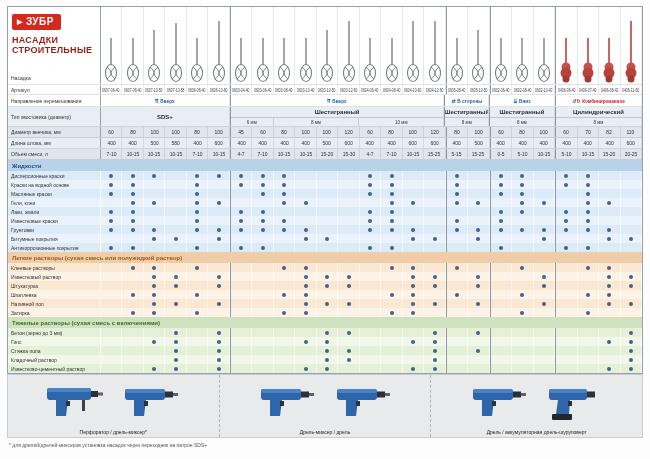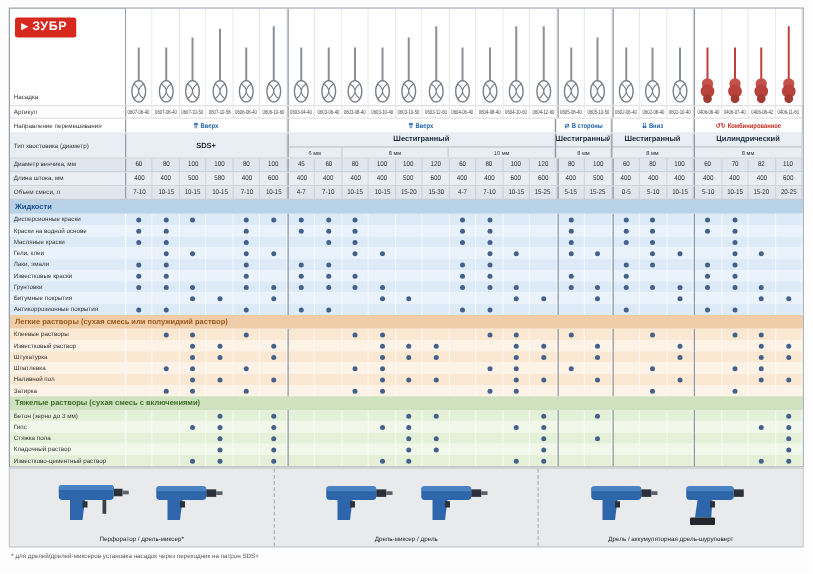--- a/index.html
+++ b/index.html
@@ -66,20 +66,24 @@
         <rect x="6" y="35" width="20" height="6" rx="1" fill="#23272d"></rect>
       </g>
     </defs>
   </svg>
 
   <div class="brand">
     <div class="logo">
       <span class="arr">▶</span>
       <span>ЗУБР</span>
     </div>
+    <div class="btitle">
+      <span>НАСАДКИ</span><br>
+      <span>СТРОИТЕЛЬНЫЕ</span>
+    </div>
   </div>
 
   <div id="table">
       <div class="row rowline" style="height: 78px;">
         <div class="lbl" style="align-items: flex-end; padding-bottom: 3px;">Насадка</div>
         <div class="c noz">
           <svg width="20" height="46" viewBox="0 0 20 46">
             <line x1="10" y1="1" x2="10" y2="28" stroke="#8a9099" stroke-width="1.6"></line>
             <ellipse cx="10" cy="36" rx="5.5" ry="8.5" fill="none" stroke="#777e88" stroke-width="1.1"></ellipse>
             <path d="M6 30 Q14 36 6 42 M14 30 Q6 36 14 42" stroke="#777e88" fill="none" stroke-width="0.9"></path>

